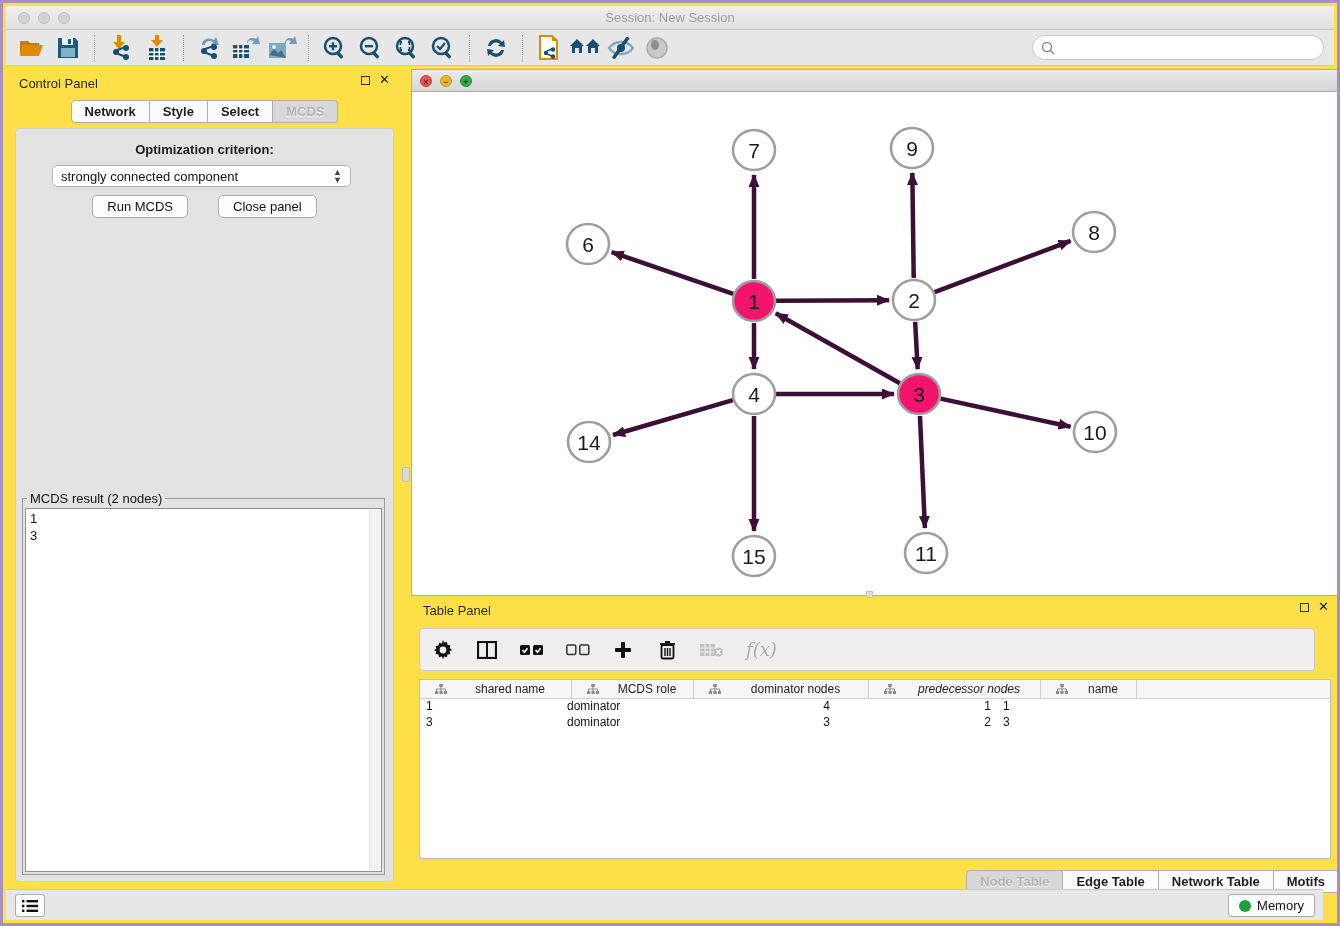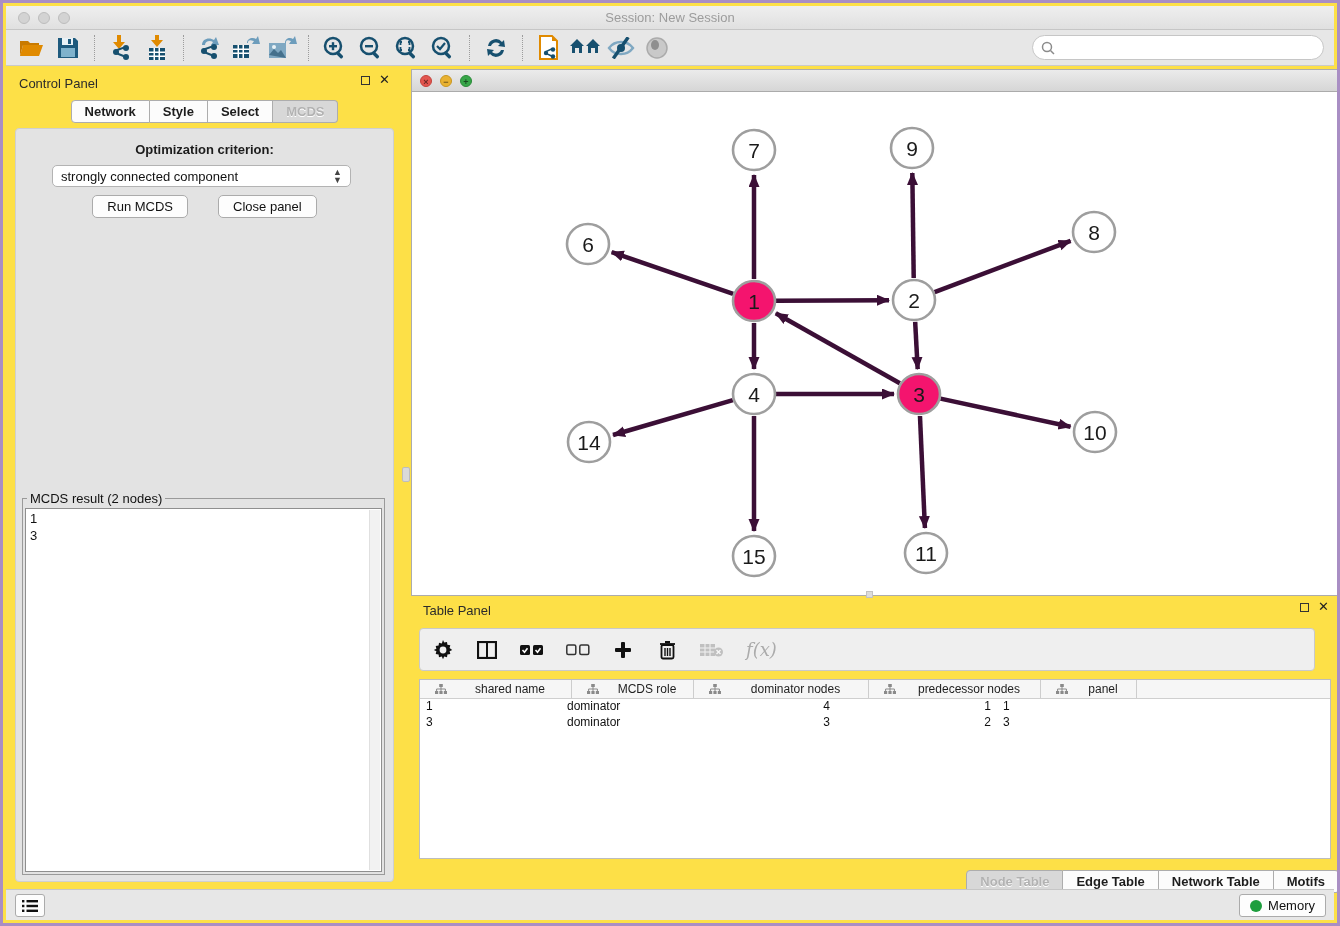--- a/index.html
+++ b/index.html
@@ -58,21 +58,21 @@
   .fx{font-family:"DejaVu Serif","Liberation Serif",serif;font-style:italic;font-size:18px;color:#ABABAB;}
   .tbl{position:absolute;left:8px;top:81px;right:8px;height:180px;background:#fff;border:1px solid #BDBDBD;overflow:hidden;}
   .tbl-header{display:flex;height:19px;background:#F6F6F6;border-bottom:1px solid #CFCFCF;}
   .th{display:flex;align-items:center;border-right:1px solid #CDCDCD;font-size:12px;color:#1e1e1e;padding:0 4px;margin-left:11px;}
   .th .lbl{flex:1;text-align:center;}
   .tbl-row{display:flex;height:16px;font-size:12px;color:#111;}
   .td{padding:0 6px;overflow:hidden;white-space:nowrap;}
   .tp-tabs{position:absolute;left:0;right:0;top:272px;display:flex;justify-content:flex-end;}
 
   
-  .statusbar{position:absolute;left:3px;right:3px;bottom:3px;height:31px;background:#E7E7E7;border-top:1px solid #C6C6C6;}
+  .statusbar{position:absolute;left:3px;right:14px;bottom:3px;height:31px;background:#E7E7E7;border-top:1px solid #C6C6C6;}
   .list-btn{position:absolute;left:9px;top:4px;width:30px;height:23px;background:#FDFDFD;border:1px solid #ABABAB;border-radius:3px;display:flex;align-items:center;justify-content:center;}
   .memory-btn{position:absolute;right:8px;top:4px;height:23px;background:#FDFDFD;border:1px solid #ABABAB;border-radius:3px;display:flex;align-items:center;gap:6px;padding:0 10px;font-size:13px;color:#111;}
   .memdot{width:12px;height:12px;border-radius:50%;background:#1E9E3E;}
 
   svg text{user-select:none;}
 </style>
 </head>
 <body>
 
 <div class="app">
@@ -471,21 +471,21 @@
               <g stroke="#8A8A8A" stroke-width="1">
                 <line x1="6" y1="3" x2="6" y2="5"></line>
                 <line x1="1.6" y1="5" x2="10.4" y2="5"></line>
                 <line x1="1.6" y1="5" x2="1.6" y2="7"></line>
                 <line x1="6" y1="5" x2="6" y2="7"></line>
                 <line x1="10.4" y1="5" x2="10.4" y2="7"></line>
               </g>
             </svg>
             <span class="lbl">dominator nodes</span>
           </div>
-          <div class="th" style="width: 161px;">
+          <div class="th" style="width: 161px; font-style: italic;">
             <svg width="12" height="11" viewBox="0 0 12 11" style="margin-right:6px;flex:none">
               <g fill="#8A8A8A">
                 <rect x="4.2" y="0" width="3.6" height="3"></rect>
                 <rect x="0" y="7" width="3.2" height="3"></rect>
                 <rect x="4.4" y="7" width="3.2" height="3"></rect>
                 <rect x="8.8" y="7" width="3.2" height="3"></rect>
               </g>
               <g stroke="#8A8A8A" stroke-width="1">
                 <line x1="6" y1="3" x2="6" y2="5"></line>
                 <line x1="1.6" y1="5" x2="10.4" y2="5"></line>
@@ -505,21 +505,21 @@
                 <rect x="8.8" y="7" width="3.2" height="3"></rect>
               </g>
               <g stroke="#8A8A8A" stroke-width="1">
                 <line x1="6" y1="3" x2="6" y2="5"></line>
                 <line x1="1.6" y1="5" x2="10.4" y2="5"></line>
                 <line x1="1.6" y1="5" x2="1.6" y2="7"></line>
                 <line x1="6" y1="5" x2="6" y2="7"></line>
                 <line x1="10.4" y1="5" x2="10.4" y2="7"></line>
               </g>
             </svg>
-            <span class="lbl">panel</span>
+            <span class="lbl">name</span>
           </div>
           <div class="th" style="flex: 1 1 0%; border-right: none;"></div>
         </div>
       <div id="tbl-body">
           <div class="tbl-row">
             <div class="td" style="width: 141px; text-align: left;">1</div>
             <div class="td" style="width: 111px; text-align: left;">dominator</div>
             <div class="td" style="width: 164px; text-align: right;">4</div>
             <div class="td" style="width: 161px; text-align: right;">1</div>
             <div class="td" style="width: 85px; text-align: left;">1</div>

